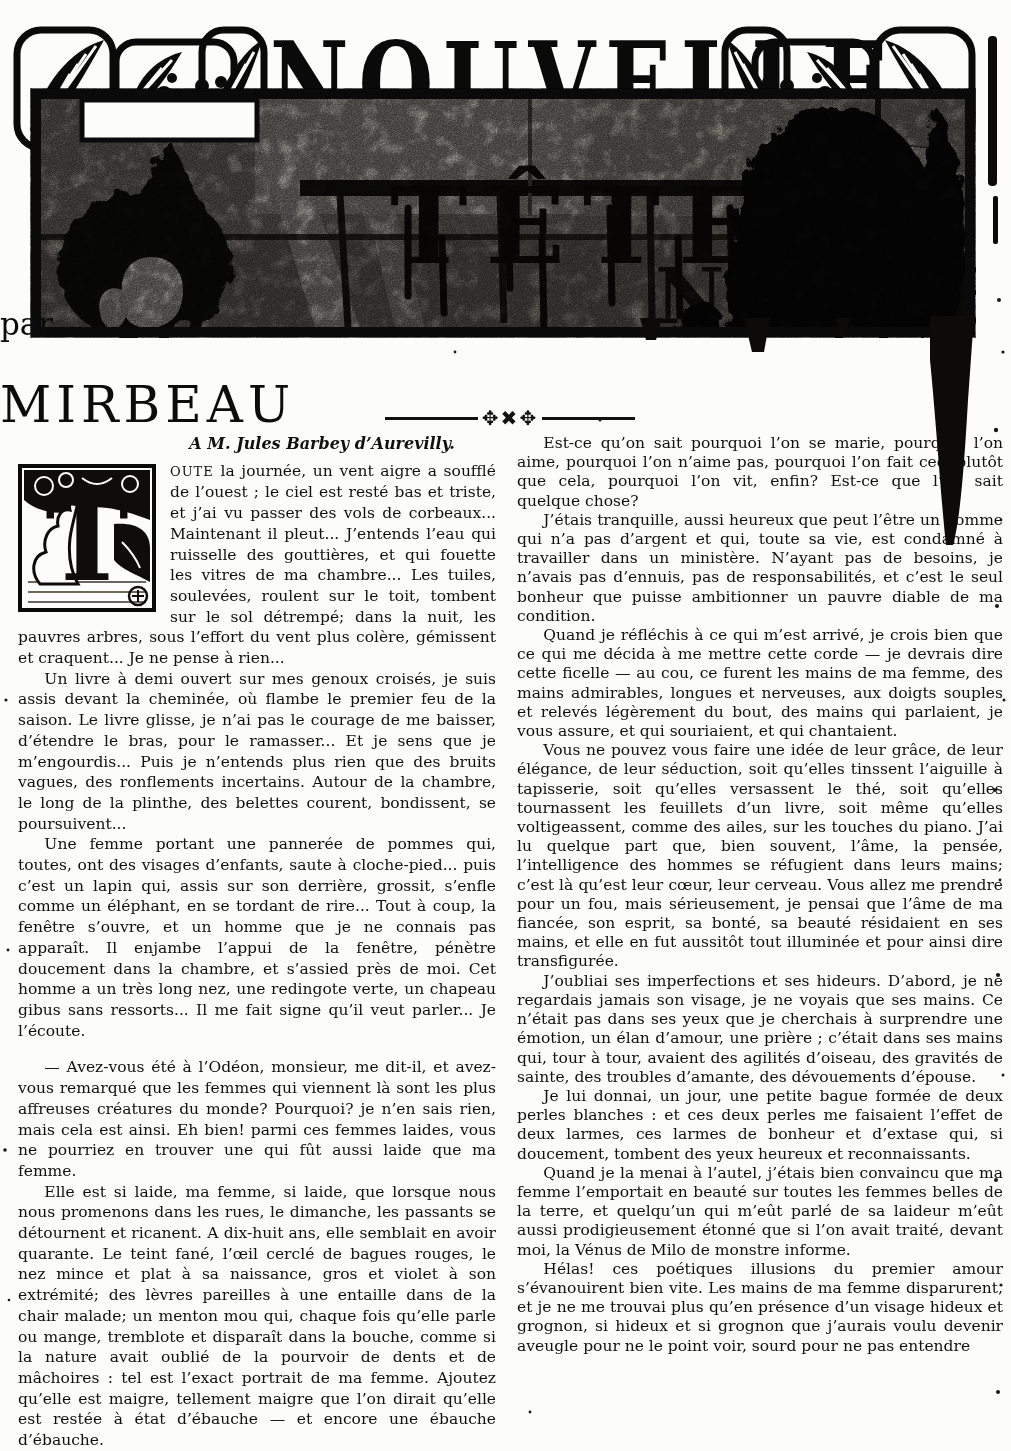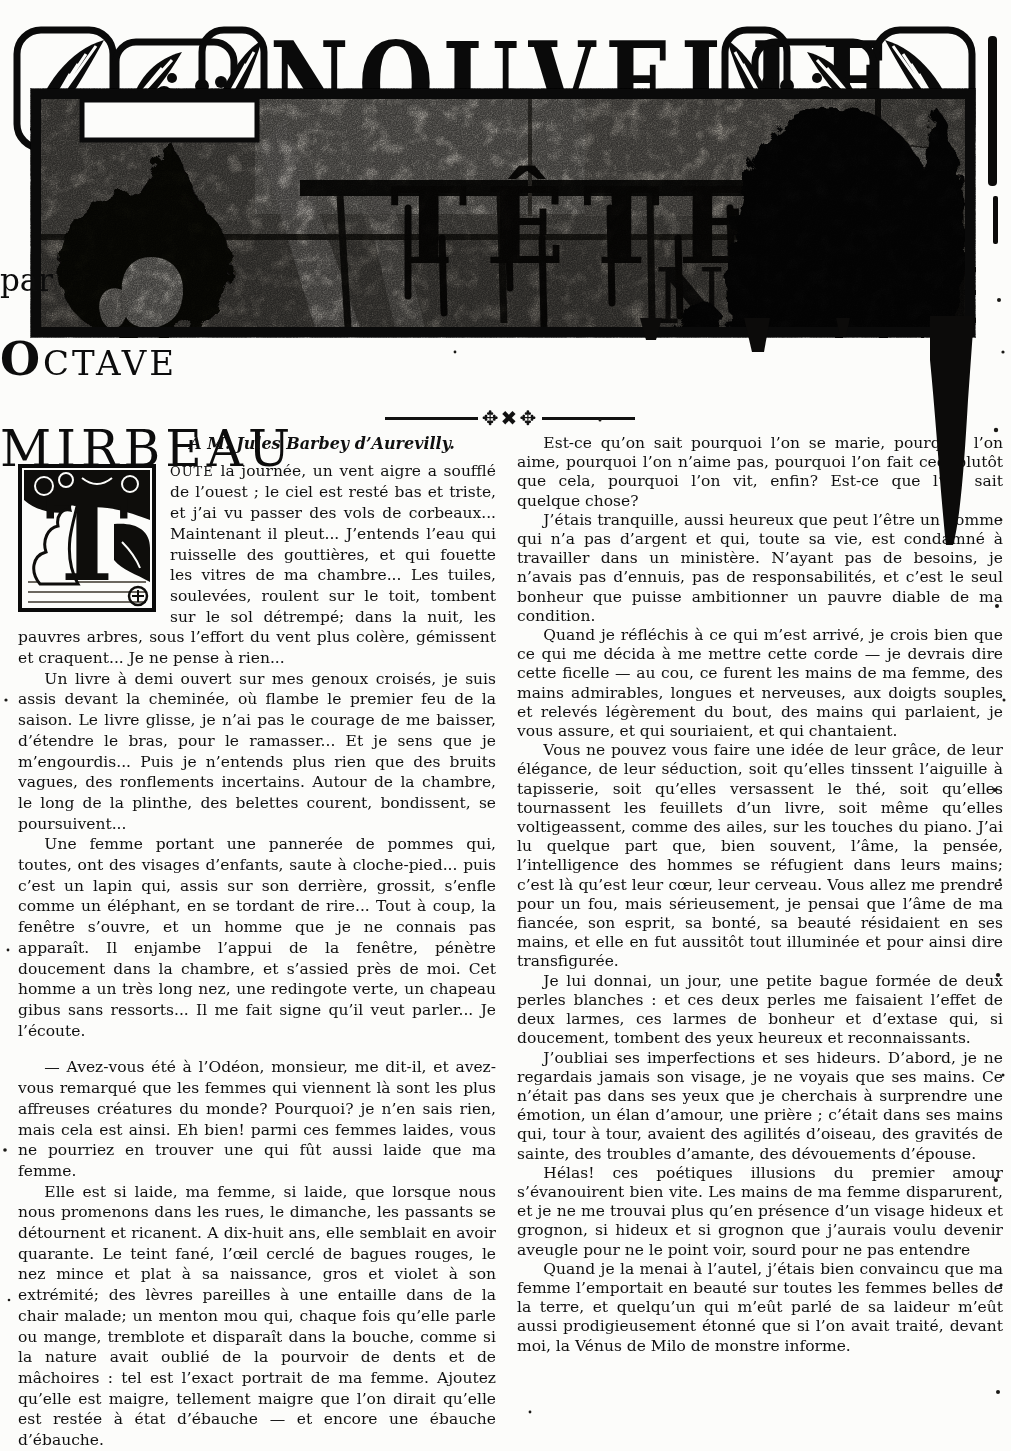--- a/index.html
+++ b/index.html
@@ -189,21 +189,20 @@
 
     <rect x="3" y="3" width="940" height="244" filter="url(#grain)" opacity="0.5"></rect>
     <rect x="3" y="3" width="940" height="244" filter="url(#blotch)" opacity="0.45"></rect>
 
     <rect x="6" y="6" width="934" height="238" fill="none" stroke="#0a0a0a" stroke-width="10"></rect>
     <rect x="52" y="12" width="175" height="40" fill="#fcfcfa" stroke="#0a0a0a" stroke-width="5"></rect>
   </svg>
 
   <div class="byline">
     <span class="par">par</span>
-    <span class="first"><b>O</b><span>CTAVE</span></span>
     <span class="last">MIRBEAU</span>
   </div>
   <div class="divider">
     <span class="rule"></span>
     <span class="orn">✥✖✥</span>
     <span class="rule"></span>
   </div>
 
   <div class="columns">
 
@@ -241,24 +240,24 @@
         </div>
     </div>
 
     <div class="col col-right">
       <div>
 
       <p>Est-ce qu’on sait pourquoi l’on se marie, pourquoi l’on aime, pourquoi l’on n’aime pas, pourquoi l’on fait ceci plutôt que cela, pourquoi l’on vit, enfin? Est-ce que l’on sait quelque chose?</p>
           <p>J’étais tranquille, aussi heureux que peut l’être un homme qui n’a pas d’argent et qui, toute sa vie, est condamné à travailler dans un ministère. N’ayant pas de besoins, je n’avais pas d’ennuis, pas de responsabilités, et c’est le seul bonheur que puisse ambitionner un pauvre diable de ma condition.</p>
           <p>Quand je réfléchis à ce qui m’est arrivé, je crois bien que ce qui me décida à me mettre cette corde — je devrais dire cette ficelle — au cou, ce furent les mains de ma femme, des mains admirables, longues et nerveuses, aux doigts souples et relevés légèrement du bout, des mains qui parlaient, je vous assure, et qui souriaient, et qui chantaient.</p>
           <p>Vous ne pouvez vous faire une idée de leur grâce, de leur élégance, de leur séduction, soit qu’elles tinssent l’aiguille à tapisserie, soit qu’elles versassent le thé, soit qu’elles tournassent les feuillets d’un livre, soit même qu’elles voltigeassent, comme des ailes, sur les touches du piano. J’ai lu quelque part que, bien souvent, l’âme, la pensée, l’intelligence des hommes se réfugient dans leurs mains; c’est là qu’est leur cœur, leur cerveau. Vous allez me prendre pour un fou, mais sérieusement, je pensai que l’âme de ma fiancée, son esprit, sa bonté, sa beauté résidaient en ses mains, et elle en fut aussitôt tout illuminée et pour ainsi dire transfigurée.</p>
+          <p>J’oubliai ses imperfections et ses hideurs. D’abord, je ne regardais jamais son visage, je ne voyais que ses mains. Ce n’était pas dans ses yeux que je cherchais à surprendre une émotion, un élan d’amour, une prière ; c’était dans ses mains qui, tour à tour, avaient des agilités d’oiseau, des gravités de sainte, des troubles d’amante, des dévouements d’épouse.</p>
           <p>Je lui donnai, un jour, une petite bague formée de deux perles blanches : et ces deux perles me faisaient l’effet de deux larmes, ces larmes de bonheur et d’extase qui, si doucement, tombent des yeux heureux et reconnaissants.</p>
-          <p>J’oubliai ses imperfections et ses hideurs. D’abord, je ne regardais jamais son visage, je ne voyais que ses mains. Ce n’était pas dans ses yeux que je cherchais à surprendre une émotion, un élan d’amour, une prière ; c’était dans ses mains qui, tour à tour, avaient des agilités d’oiseau, des gravités de sainte, des troubles d’amante, des dévouements d’épouse.</p>
+          <p>Quand je la menai à l’autel, j’étais bien convaincu que ma femme l’emportait en beauté sur toutes les femmes belles de la terre, et quelqu’un qui m’eût parlé de sa laideur m’eût aussi prodigieusement étonné que si l’on avait traité, devant moi, la Vénus de Milo de monstre informe.</p>
           <p>Hélas! ces poétiques illusions du premier amour s’évanouirent bien vite. Les mains de ma femme disparurent, et je ne me trouvai plus qu’en présence d’un visage hideux et grognon, si hideux et si grognon que j’aurais voulu devenir aveugle pour ne le point voir, sourd pour ne pas entendre</p>
-          <p>Quand je la menai à l’autel, j’étais bien convaincu que ma femme l’emportait en beauté sur toutes les femmes belles de la terre, et quelqu’un qui m’eût parlé de sa laideur m’eût aussi prodigieusement étonné que si l’on avait traité, devant moi, la Vénus de Milo de monstre informe.</p>
         </div>
     </div>
 
   </div>
 
   <svg class="artifacts" viewBox="0 0 1011 1451" width="1011" height="1451">
     <g fill="#0c0b0a">
       <rect x="988" y="36" width="9" height="150" rx="4"></rect>
       <rect x="993" y="196" width="5" height="48" rx="2"></rect>
       <path d="M930 316 L974 316 L968 400 C964 470 960 520 953 545 L946 545 C941 500 936 420 930 360 Z"></path>

